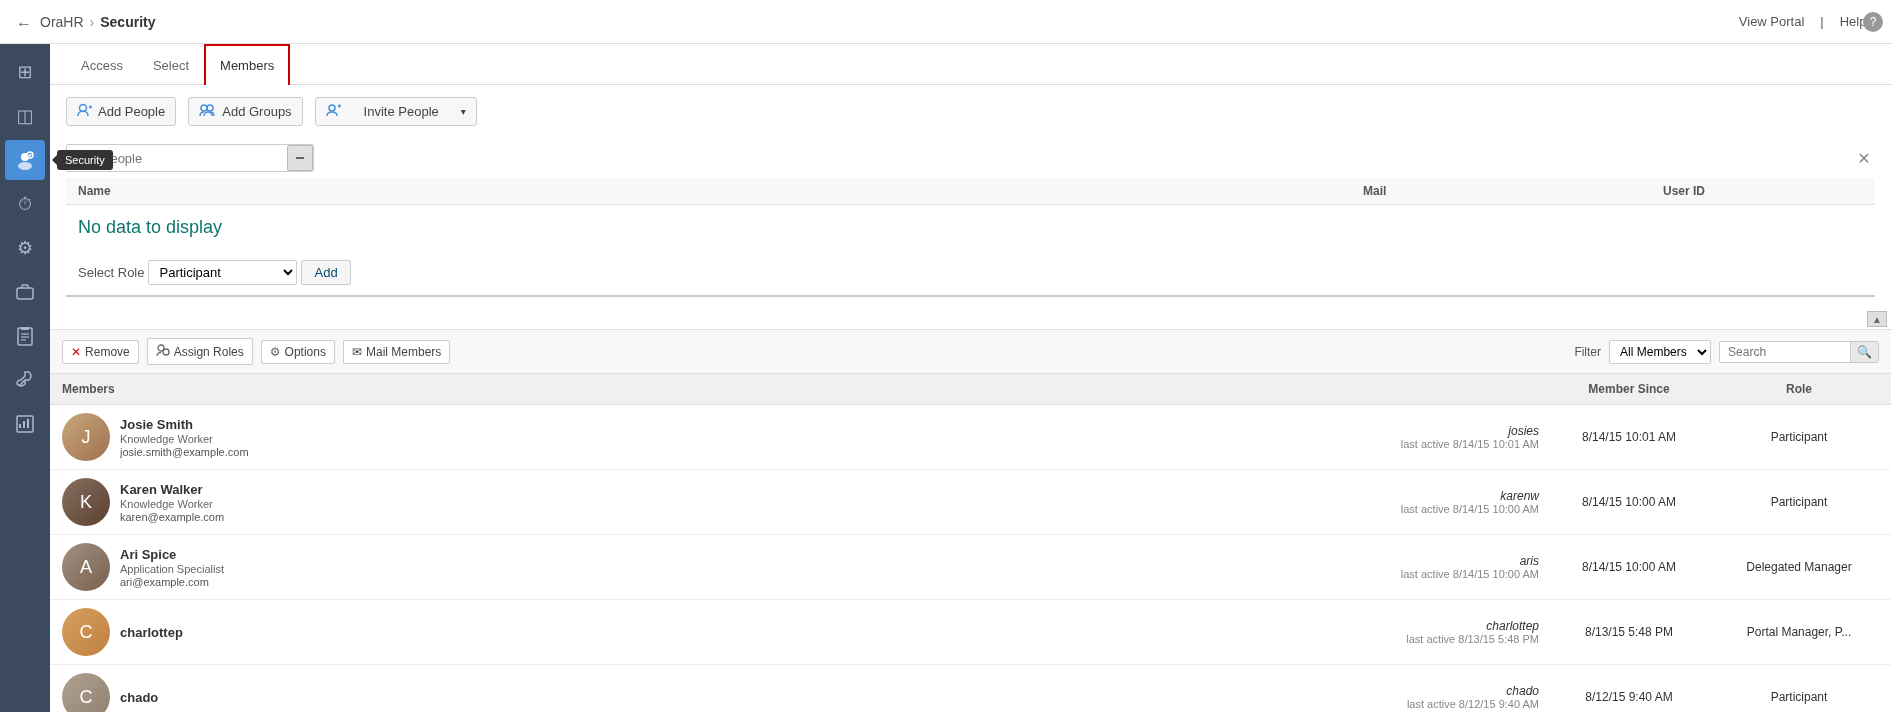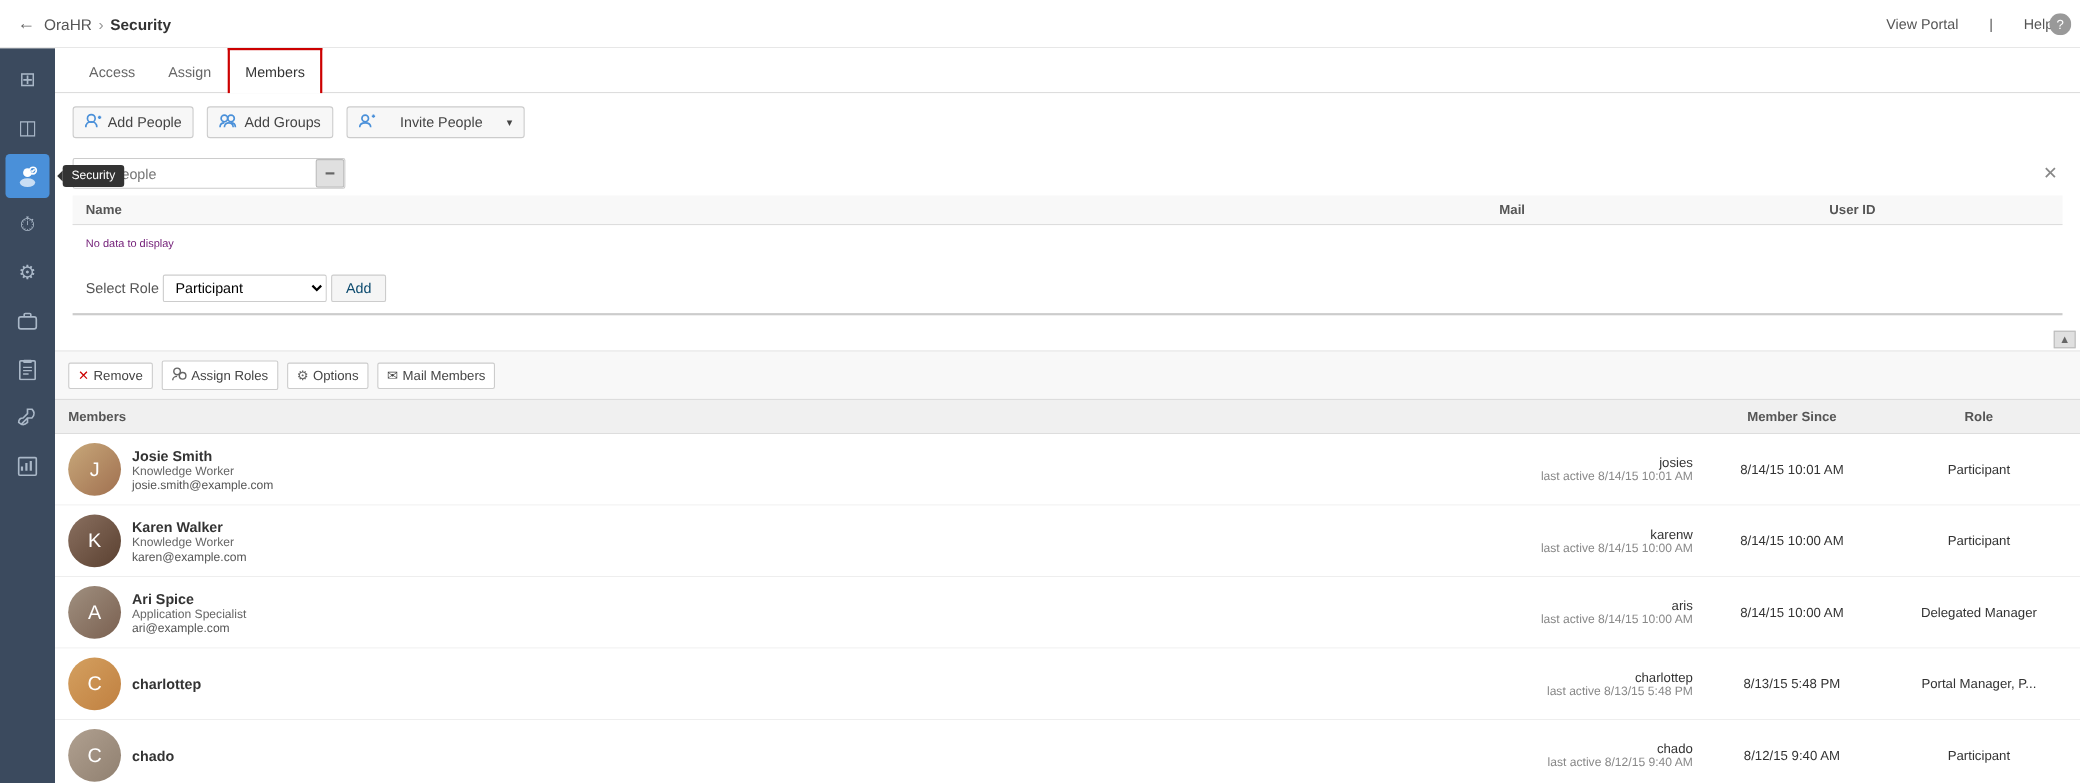--- a/index.html
+++ b/index.html
@@ -14,21 +14,21 @@
       align-items: center;
       padding: 0 16px;
       justify-content: space-between;
     }
     .topbar-left { display: flex; align-items: center; gap: 8px; }
     .topbar-back { color: #666; font-size: 16px; cursor: pointer; }
     .topbar-breadcrumb { display: flex; align-items: center; gap: 6px; color: #555; font-size: 14px; }
     .topbar-breadcrumb .app-name { color: #555; }
     .topbar-breadcrumb .sep { color: #999; }
     .topbar-breadcrumb .page-name { color: #333; font-weight: bold; }
-    .topbar-right { display: flex; align-items: center; gap: 28px; font-size: 13px; color: #555; }
+    .topbar-right { display: flex; align-items: center; gap: 16px; font-size: 13px; color: #555; }
     .topbar-right a { color: #555; text-decoration: none; cursor: pointer; }
     .help-btn { display: flex; align-items: center; gap: 2px; cursor: pointer; color: #555; }
 
     
     .layout { display: flex; height: calc(712px - 44px); }
 
     
     .sidebar {
       width: 50px;
       background: #3b4a5e;
@@ -202,22 +202,22 @@
       padding: 6px 0;
       border-bottom: 1px solid #ddd;
       font-weight: bold;
       font-size: 12px;
       color: #555;
       background: #f8f8f8;
       padding: 6px 12px;
     }
     .no-data {
       padding: 12px;
-      color: #701a75;
-      font-size: 10px;
+      color: #0f766e;
+      font-size: 18px;
     }
 
     
     .role-row {
       display: flex;
       align-items: center;
       gap: 4px;
       padding: 10px 12px;
       border-bottom: 2px solid #ccc;
       margin-bottom: 0;
@@ -375,21 +375,21 @@
       align-items: center;
       justify-content: center;
       font-size: 18px;
       color: #fff;
     }
     .member-details { display: flex; flex-direction: column; gap: 1px; }
     .member-name { font-weight: bold; font-size: 13px; color: #333; }
     .member-title { font-size: 11px; color: #666; }
     .member-email { font-size: 11px; color: #555; }
     .member-mail-cell { font-size: 12px; color: #555; text-align: right; }
-    .mail-user { color: #333; font-size: 12px; }
+    .mail-user { color: #333; font-size: 12px; font-style: italic; }
     .mail-last-active { color: #888; font-size: 11px; }
     .member-since-cell { font-size: 12px; color: #333; text-align: center; }
     .member-role-cell { font-size: 12px; color: #333; text-align: center; }
 
     
     .question-mark {
       position: fixed;
       right: 8px;
       top: 12px;
       width: 20px;
@@ -476,21 +476,21 @@
         <line x1="9" y1="14" x2="9" y2="7" stroke="#aab8c8" stroke-width="2"></line>
         <line x1="13" y1="14" x2="13" y2="5" stroke="#aab8c8" stroke-width="2"></line>
       </svg>
     </div>
   </div>
 
   <div class="main">
 
     <div class="tabs-bar">
       <a class="tab">Access</a>
-      <a class="tab">Assign</a>
+      <a class="tab">Select</a>
       <a class="tab active">Members</a>
     </div>
 
     <div class="content">
 
       <div class="action-bar">
         <button class="action-btn">
           <span style="color:#4a90d9;">
             <svg width="16" height="14" viewBox="0 0 16 14" fill="none">
               <circle cx="6" cy="5" r="3.5" stroke="#4a90d9" stroke-width="1.5" fill="none"></circle>
@@ -582,20 +582,34 @@
         <span>Assign Roles</span>
       </button>
       <button class="members-action-btn">
         <span style="color:#666;">⚙</span>
         <span>Options</span>
       </button>
       <button class="members-action-btn">
         <span>✉</span>
         <span>Mail Members</span>
       </button>
+      <div class="filter-group">
+        <span class="filter-label">Filter</span>
+        <div class="filter-select-wrap">
+          <select class="filter-select">
+            <option>All Members</option>
+            <option>Participants</option>
+            <option>Managers</option>
+          </select>
+        </div>
+        <div class="search-group">
+          <input type="text" placeholder="Search" style="">
+          <div class="search-group-btn">🔍</div>
+        </div>
+      </div>
     </div>
 
     <div class="members-table-header">
       <span>Members</span>
       <span></span>
       <span style="text-align:center;">Member Since</span>
       <span style="text-align:center;">Role</span>
     </div>
 
     <div id="members-list">

